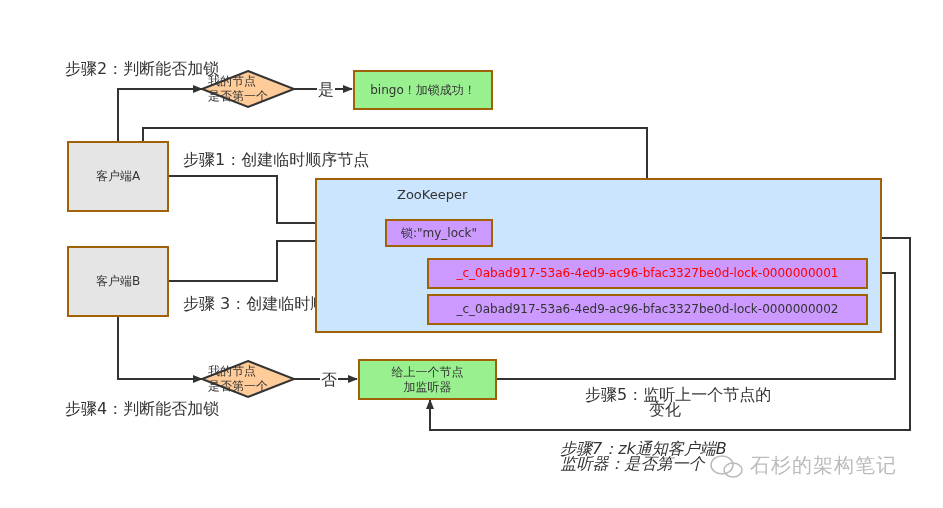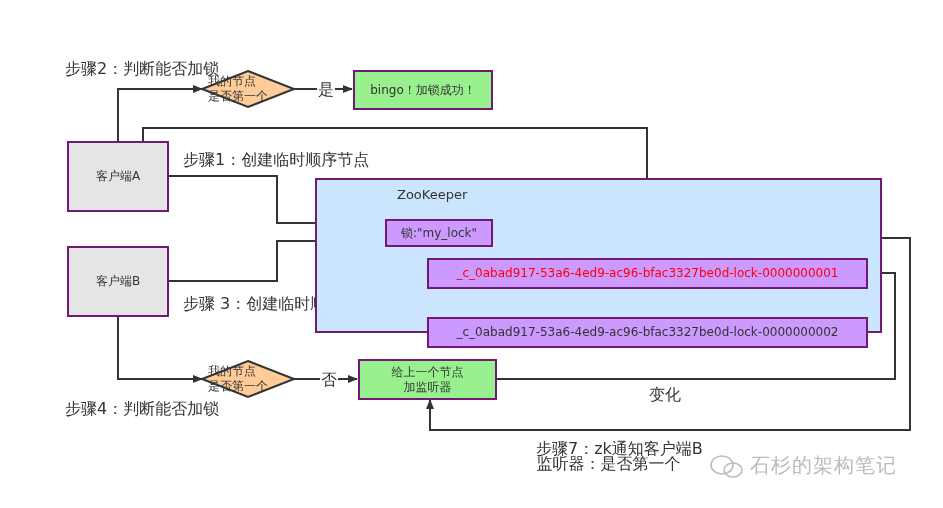--- a/index.html
+++ b/index.html
@@ -1,18 +1,18 @@
 <!DOCTYPE html>
 <html><head>
 <meta charset="utf-8">
 <style>
   html,body{margin:0;padding:0;background:#fff;}
   body{width:943px;height:508px;position:relative;overflow:hidden;font-family:"DejaVu Sans","Liberation Sans",sans-serif;color:#333;}
   .abs{position:absolute;}
-  .box{position:absolute;box-sizing:border-box;border:2px solid #701a75;display:flex;align-items:center;justify-content:center;text-align:center;font-size:12px;line-height:15px;color:#333;}
+  .box{position:absolute;box-sizing:border-box;border:2px solid #a16207;display:flex;align-items:center;justify-content:center;text-align:center;font-size:12px;line-height:15px;color:#333;}
   .client{background:#e5e5e5;}
   .green{background:#99f08f;}
   .purple{background:#cc99ff;}
   .zk{background:#cce5ff;}
   .label{position:absolute;font-size:16px;line-height:15px;color:#333;white-space:nowrap;}
   .center{text-align:center;}
   svg.lines{position:absolute;left:0;top:0;}
   .diamond-text{position:absolute;font-size:12px;line-height:15px;text-align:left;color:#333;}
   .red{color:#ff0000;}
   .wm{position:absolute;font-size:20px;color:#bbb;letter-spacing:1px;white-space:nowrap;}
@@ -55,23 +55,24 @@
   <polygon points="248,361 294,379 248,397 202,379" fill="#ffcc99" stroke="#333" stroke-width="2"></polygon>
 </svg>
 
 <div class="label" style="left:65px;top:61px;">步骤2：判断能否加锁</div>
 <div class="label" style="left:183px;top:152px;">步骤1：创建临时顺序节点</div>
 <div class="label" style="left:183px;top:296px;">步骤 3：创建临时顺序节点</div>
 <div class="label" style="left:65px;top:401px;">步骤4：判断能否加锁</div>
 <div class="label center" style="left:432px;top:144px;width:160px;">
 </div>
 <div class="label center" style="left:585px;top:387px;width:160px;">
+  <div>步骤5：监听上一个节点的</div>
   <div>变化</div>
 </div>
-<div class="label center" style="left:536px;top:441px;width:145px;">
+<div class="label center" style="left:560px;top:441px;width:145px;font-style:italic;">
   <div>步骤7：zk通知客户端B</div>
   <div>监听器：是否第一个</div>
 </div>
 
 <div class="label" style="left:317px;top:82px;background:#fff;padding:0 1px;">是</div>
 <div class="label" style="left:320px;top:372px;background:#fff;padding:0 1px;">否</div>
 
 <div class="diamond-text" style="left:208px;top:74px;width:80px;">
   <div>我的节点</div>
   <div>是否第一个</div>
@@ -96,21 +97,21 @@
   <span style="position:absolute;left:80px;top:7px;font-size:13px;">ZooKeeper</span>
 </div>
 
 <div class="box purple" style="left:385px;top:219px;width:108px;height:28px;">
   <span>锁:"my_lock"</span>
 </div>
 
 <div class="box purple" style="left:427px;top:258px;width:441px;height:31px;">
   <span class="red">_c_0abad917-53a6-4ed9-ac96-bfac3327be0d-lock-0000000001</span>
 </div>
-<div class="box purple" style="left:427px;top:294px;width:441px;height:31px;margin-top:23px;">
+<div class="box purple" style="left:427px;top:294px;width:441px;height:31px;">
   <span>_c_0abad917-53a6-4ed9-ac96-bfac3327be0d-lock-0000000002</span>
 </div>
 
 <div class="box green" style="left:358px;top:359px;width:139px;height:41px;">
   <div>
     <div>给上一个节点</div>
     <div>加监听器</div>
   </div>
 </div>
 

